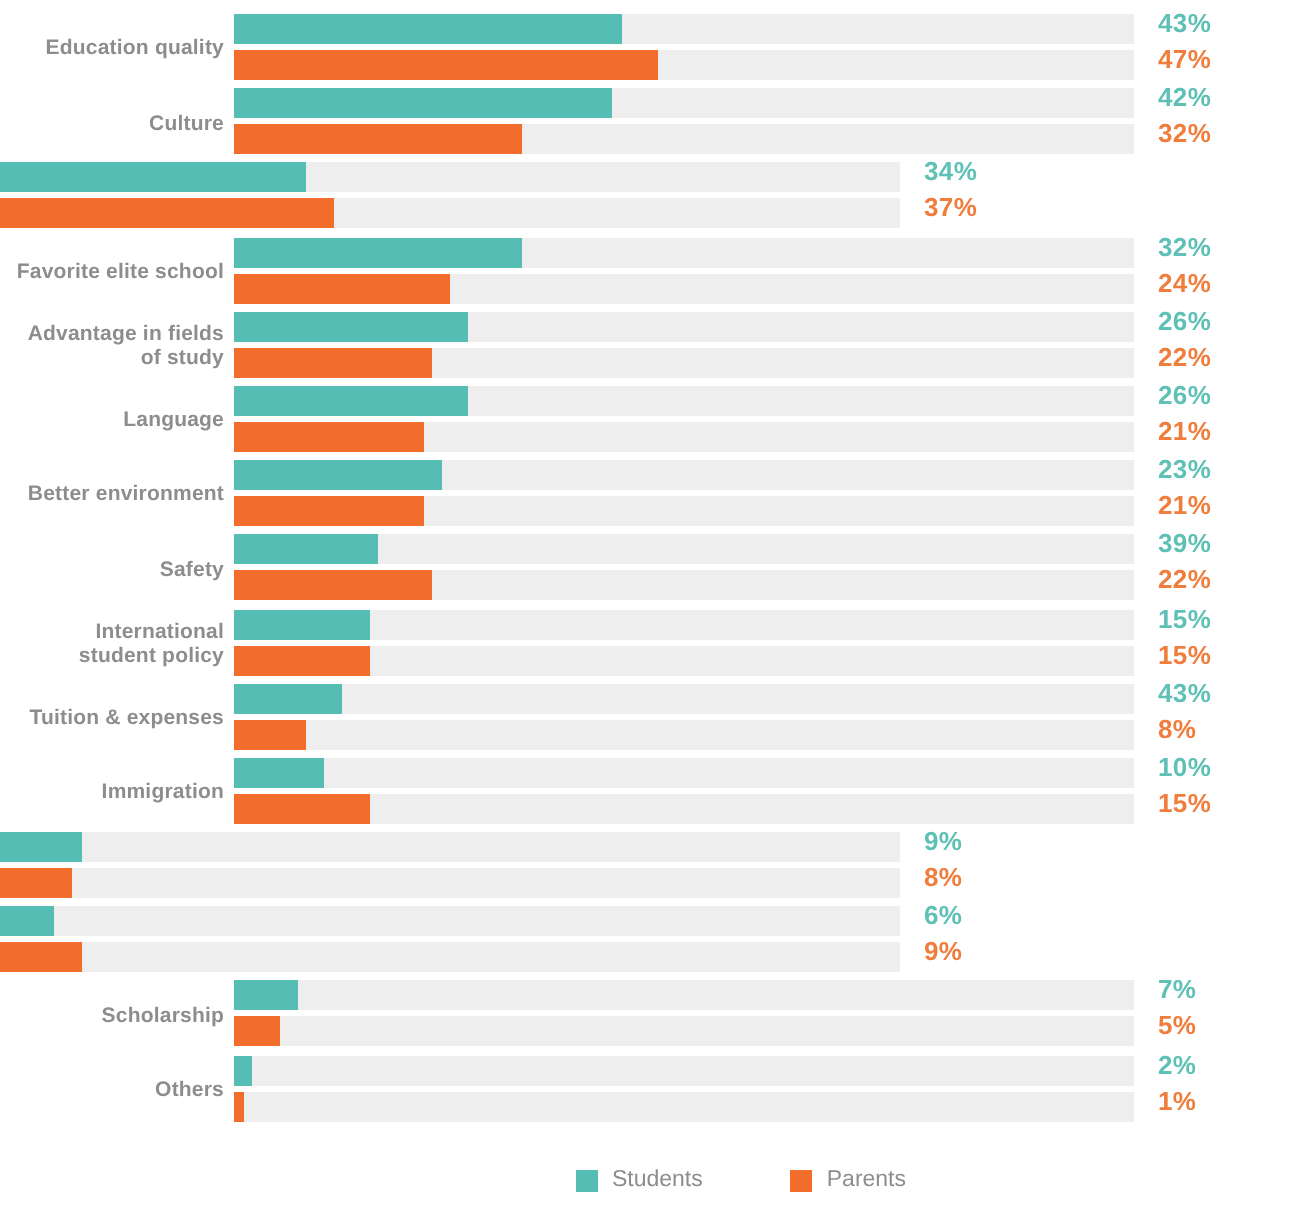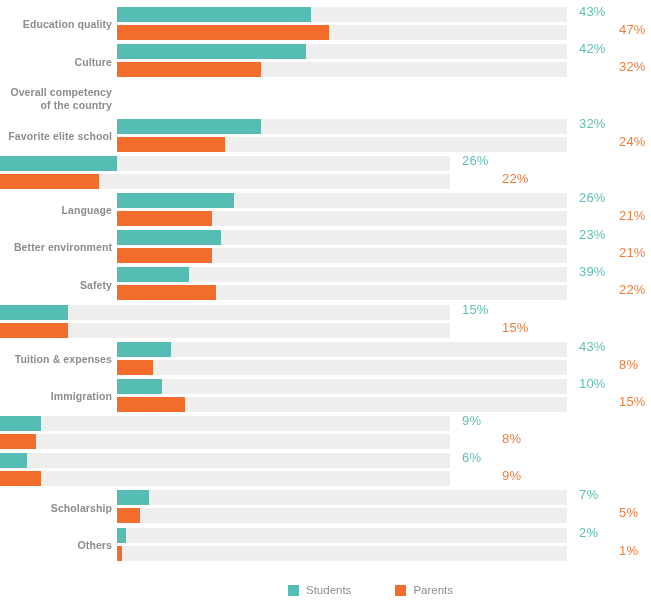--- a/index.html
+++ b/index.html
@@ -71,25 +71,25 @@
     height: 15px;
     top: 0;
   }
   .bar.students { background: #55bdb4; }
   .bar.parents  { background: #f26c2c; }
 
   .val {
     position: absolute;
     left: 462px;
     font-size: 13px;
-    font-weight: normal;
+    font-weight: bold;
     letter-spacing: 0.2px;
   }
   .val.students { top: -2px; color: #5fc0b6; }
-  .val.parents  { top: 16px; color: #ef7d3c; margin-left: 40px; }
+  .val.parents  { top: 16px; color: #ef7d3c; }
 
   .legend {
     position: absolute;
     left: 0;
     top: 584px;
     width: 651px;
     display: flex;
     justify-content: center;
     align-items: center;
     gap: 44px;
@@ -138,37 +138,47 @@
             <div class="bar students" style="width: 189px;"></div>
           </div>
           <div class="val students">42%</div>
           <div class="track t-parents">
             <div class="bar parents" style="width: 144px;"></div>
           </div>
           <div class="val parents">32%</div>
         </div>
       </div>
       <div class="row">
-        <div class="cat-label">Overall competency
-of the country</div>
+        <div class="bars">
+          <div class="track t-students">
+            <div class="bar students" style="width: 153px;"></div>
+          </div>
+          <div class="val students">34%</div>
+          <div class="track t-parents">
+            <div class="bar parents" style="width: 166.5px;"></div>
+          </div>
+          <div class="val parents">37%</div>
+        </div>
       </div>
       <div class="row">
         <div class="cat-label">Favorite elite school</div>
         <div class="bars">
           <div class="track t-students">
             <div class="bar students" style="width: 144px;"></div>
           </div>
           <div class="val students">32%</div>
           <div class="track t-parents">
             <div class="bar parents" style="width: 108px;"></div>
           </div>
           <div class="val parents">24%</div>
         </div>
       </div>
       <div class="row">
+        <div class="cat-label">Advantage in fields
+of study</div>
         <div class="bars">
           <div class="track t-students">
             <div class="bar students" style="width: 117px;"></div>
           </div>
           <div class="val students">26%</div>
           <div class="track t-parents">
             <div class="bar parents" style="width: 99px;"></div>
           </div>
           <div class="val parents">22%</div>
         </div>
@@ -206,20 +216,22 @@
             <div class="bar students" style="width: 72px;"></div>
           </div>
           <div class="val students">39%</div>
           <div class="track t-parents">
             <div class="bar parents" style="width: 99px;"></div>
           </div>
           <div class="val parents">22%</div>
         </div>
       </div>
       <div class="row">
+        <div class="cat-label">International
+student policy</div>
         <div class="bars">
           <div class="track t-students">
             <div class="bar students" style="width: 67.5px;"></div>
           </div>
           <div class="val students">15%</div>
           <div class="track t-parents">
             <div class="bar parents" style="width: 67.5px;"></div>
           </div>
           <div class="val parents">15%</div>
         </div>

